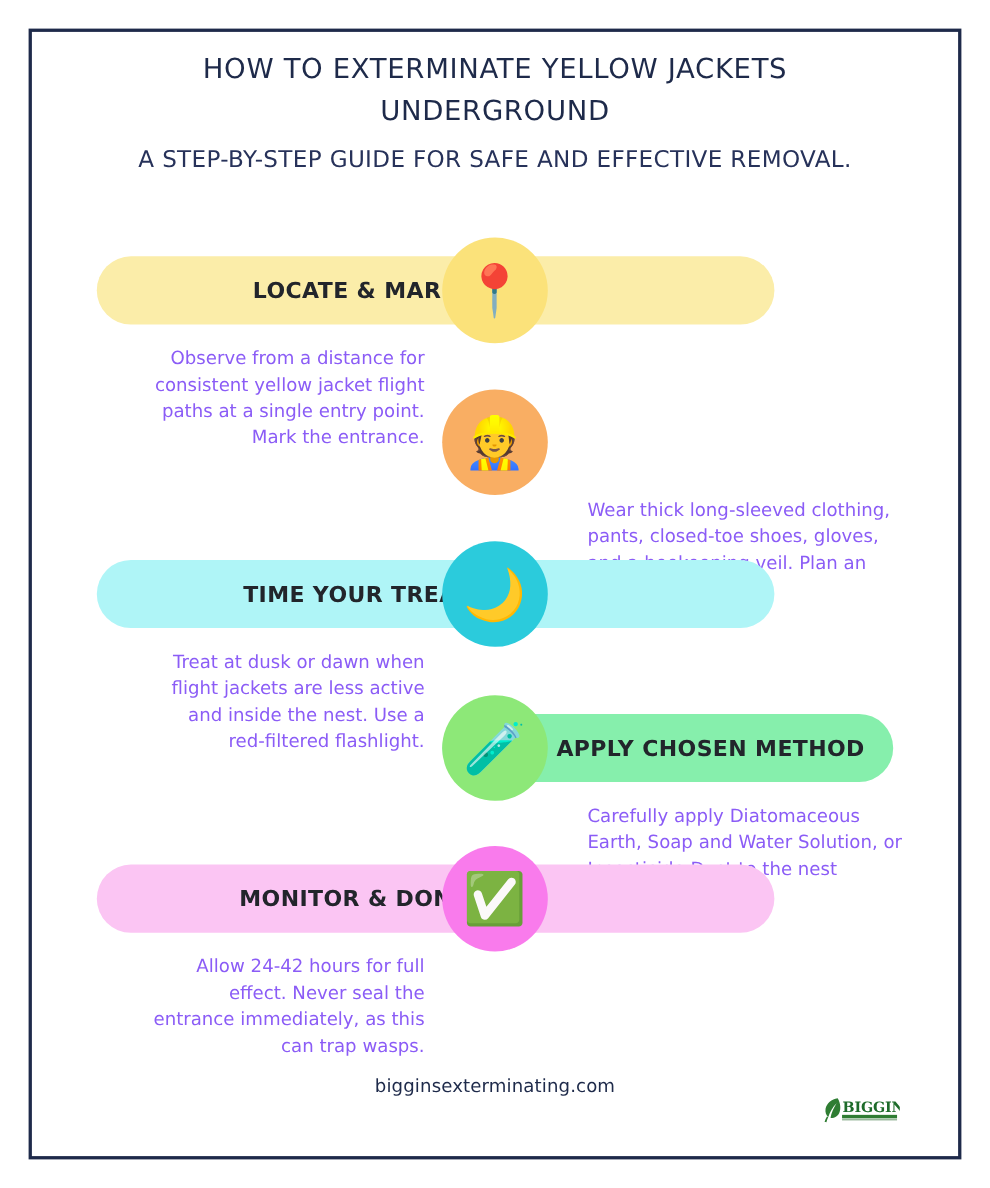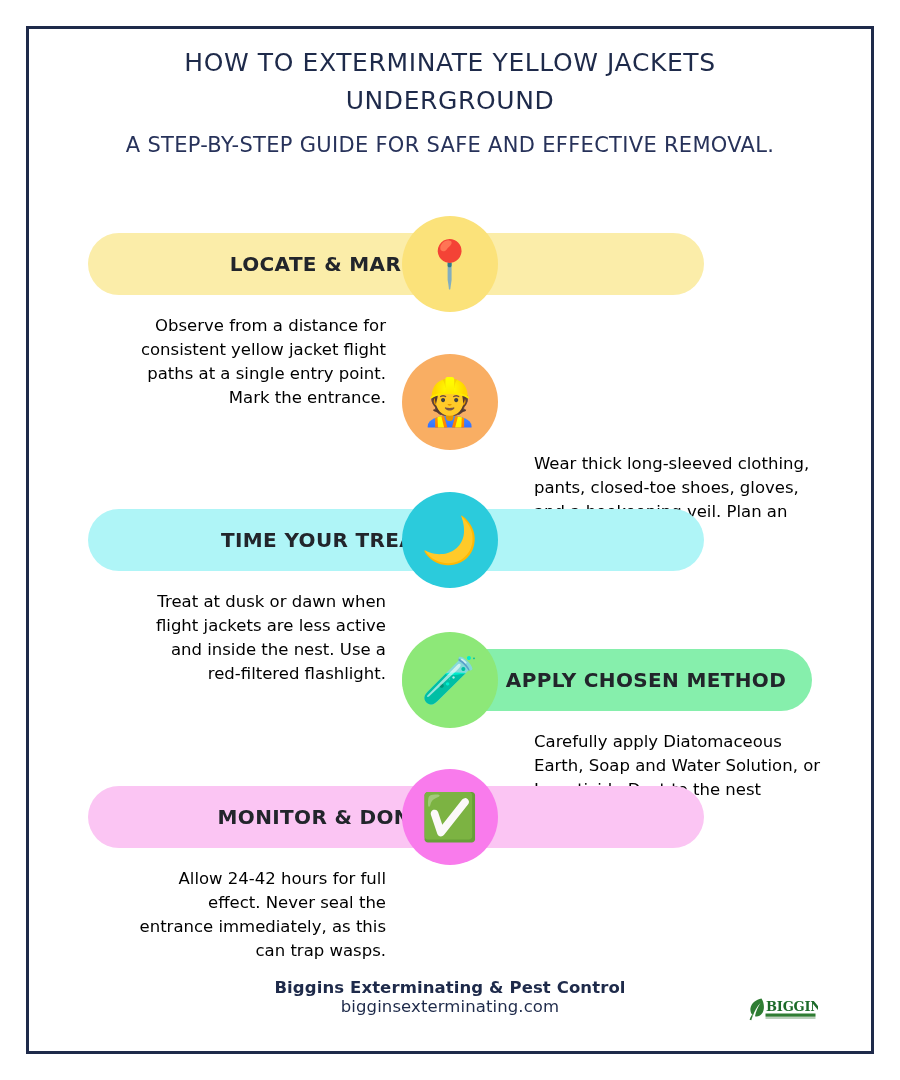--- a/index.html
+++ b/index.html
@@ -127,21 +127,21 @@
     font-family: "DejaVu Sans", sans-serif;
     font-size: 46px;
     line-height: 1;
   }
 
   
   .desc {
     position: absolute;
     font-size: 16.5px;
     line-height: 1.45;
-    color: #000000;
+    color: #8b5cf6;
     width: 252px;
   }
   .step.left .desc {
     left: 108px;
     top: 98px;
     text-align: right;
   }
   .step.right .desc {
     left: 508px;
     top: 98px;
@@ -248,21 +248,20 @@
       </div>
       <div class="circle" id="circle-4" style="background: rgb(249, 123, 236);">
         <span class="emoji">✅</span>
       </div>
     </div>
     <div class="desc">Allow 24-42 hours for full effect. Never seal the entrance immediately, as this can trap wasps.</div>
   </div>
 
   <div id="footer">
     <div class="footer-inner">
-      <div class="company">Biggins Exterminating &amp; Pest Control</div>
       <div class="website">bigginsexterminating.com</div>
     </div>
   </div>
 
   <div id="logo">
     <svg width="74" height="34" viewBox="0 0 74 34" xmlns="http://www.w3.org/2000/svg">
 
       <path d="M17.5 6.5 C12 7.5 7.5 11 6.5 16 C6 19 7 22 9 23.5 C10.5 19 13 14.5 16.5 11 C14 15 11.8 19.5 11 24.2 C13.5 25 16.2 23.8 18 21.5 C20.8 18 20.5 11 17.5 6.5 Z" fill="#2f7d33"></path>
       <path d="M9 23.5 C8.2 25.2 7.6 26.8 7.3 28.2 L5.6 27.8 C6.1 26.1 6.9 24.5 7.8 23 Z" fill="#2f7d33"></path>
 

